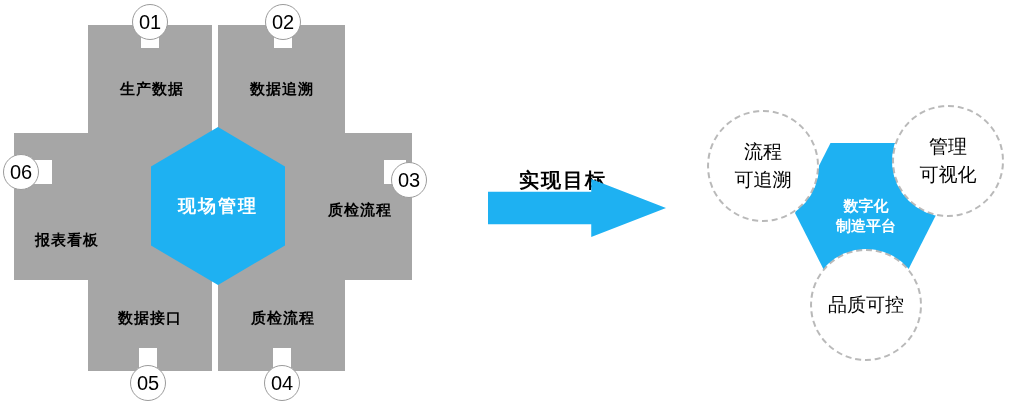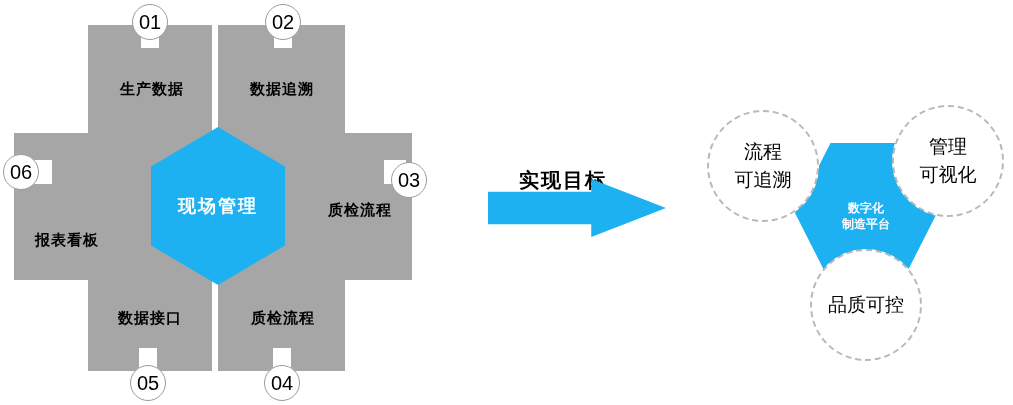--- a/index.html
+++ b/index.html
@@ -55,21 +55,21 @@
   
   .arrow-label{position:absolute;left:563px;top:180px;transform:translate(-50%,-50%);
     font-weight:700;font-size:20px;color:var(--ink);letter-spacing:2px;white-space:nowrap;}
   .block-arrow{position:absolute;left:488px;top:179px;width:178px;height:58px;background:var(--blue);
     clip-path:polygon(0 22%,58% 22%,58% 0,100% 50%,58% 100%,58% 78%,0 78%);}
 
   
   .hex-right{position:absolute;left:795px;top:143px;width:142px;height:140px;background:var(--blue);
     clip-path:polygon(25% 0,75% 0,100% 50%,75% 100%,25% 100%,0 50%);z-index:1;}
   .hex-right-label{position:absolute;left:866px;top:216px;transform:translate(-50%,-50%);
-    color:#fff;font-weight:700;font-size:12px;line-height:1.35;text-align:center;
+    color:#fff;font-weight:700;font-size:15px;line-height:1.35;text-align:center;
     white-space:nowrap;z-index:4;}
   .dashed-circle{position:absolute;width:112px;height:112px;border-radius:50%;background:var(--paper);
     border:2px dashed #b9b9b9;display:flex;flex-direction:column;align-items:center;justify-content:center;
     text-align:center;font-size:19px;line-height:1.45;color:var(--ink);z-index:2;}
   .dc-1{left:707px;top:110px;}
   .dc-2{left:892px;top:105px;}
   .dc-3{left:810px;top:249px;}
 </style>
 </head>
 <body>

